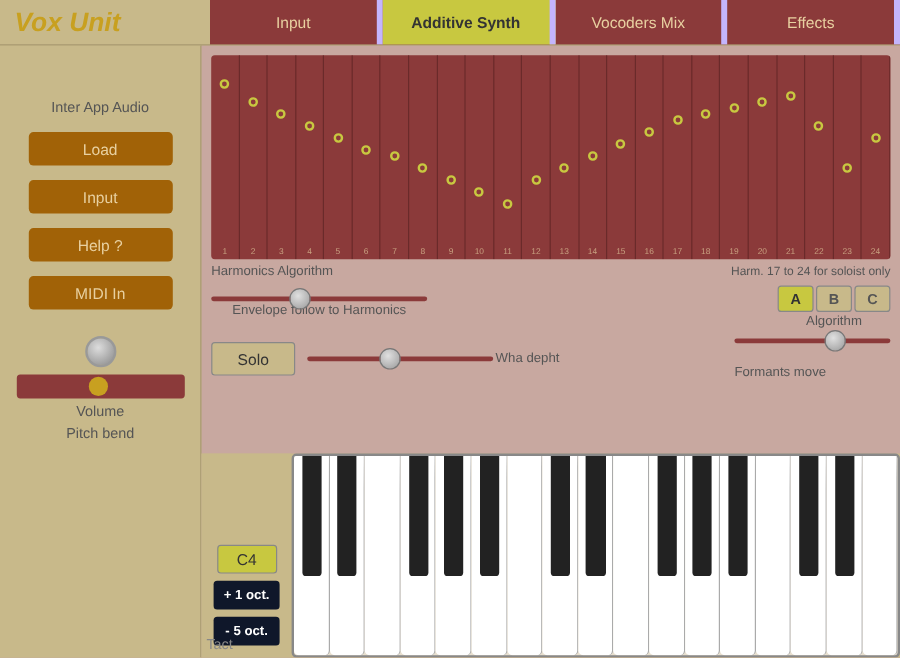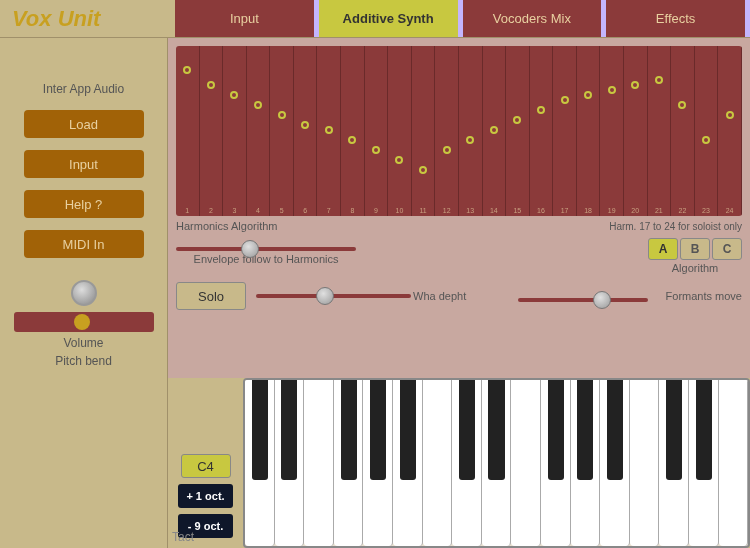--- a/index.html
+++ b/index.html
@@ -471,33 +471,33 @@
     </div>
 
     <div style="display:flex; align-items:center; margin-top:8px; gap:10px;">
       <button id="solo-btn">Solo</button>
       <div style="display:flex;flex-direction:row;align-items:center;gap:2px;">
         <div class="slider-track" style="width:155px;">
           <div class="slider-knob" style="left:60px;"></div>
         </div>
         <span style="font-size:11px;color:#555;">Wha depht</span>
       </div>
-      <div style="margin-left:auto;display:flex;flex-direction:row;align-items:flex-end;gap:18px;">
+      <div style="margin-left:auto;display:flex;flex-direction:column;align-items:flex-start;gap:18px;">
         <div class="slider-track" style="width:130px;">
           <div class="slider-knob" style="left:75px;"></div>
         </div>
         <span style="font-size:11px;color:#555;">Formants move</span>
       </div>
     </div>
 
     <div id="piano-section">
       <div id="piano-left">
         <div id="note-display">C4</div>
         <button class="octave-btn">+ 1 oct.</button>
-        <button class="octave-btn">- 9 oct.</button>
+        <button class="octave-btn">- 5 oct.</button>
         <span id="tact-label">Tact</span>
       </div>
       <div id="piano-keys">
         <div class="white-keys">
 
           <div class="white-key"></div>
           <div class="white-key"></div>
           <div class="white-key"></div>
           <div class="white-key"></div>
           <div class="white-key"></div>

